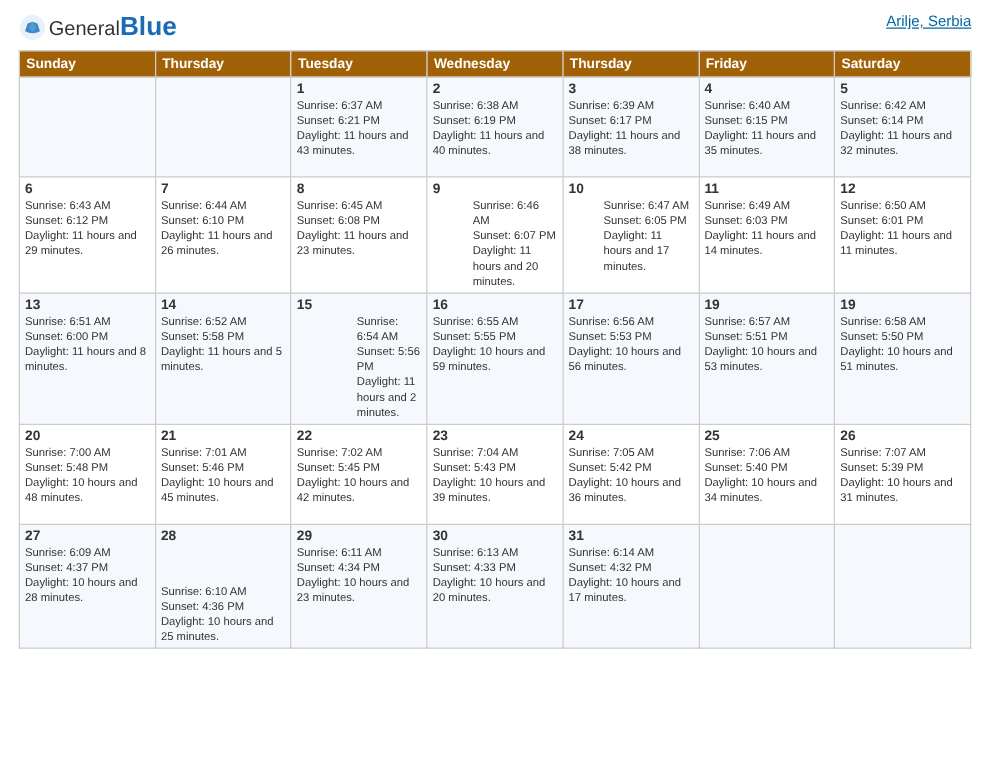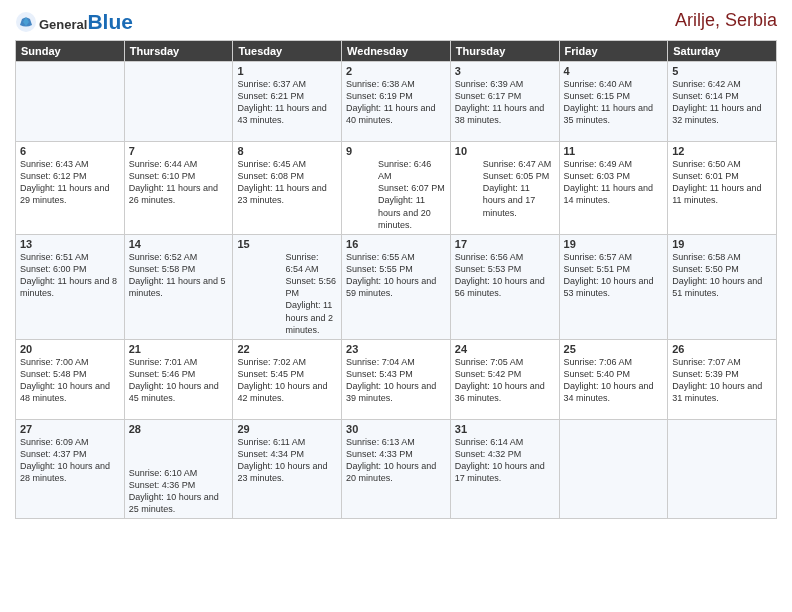--- a/index.html
+++ b/index.html
@@ -35,30 +35,31 @@
     .title-area {
       text-align: right;
     }
     .month-title {
       font-size: 32px;
       font-weight: normal;
       color: #333;
       line-height: 1.1;
     }
     .location {
-      font-size: 18px;
-      color: #7f1d1d;
+      font-size: 12px;
+      color: #0369a1;
+      text-decoration: underline;
     }
     table {
       width: 100%;
       border-collapse: collapse;
       table-layout: fixed;
     }
     thead tr th {
-      background-color: #404040;
+      background-color: #a16207;
       color: white;
       font-size: 11px;
       font-weight: bold;
       padding: 4px 5px;
       border: 1px solid #ccc;
       text-align: left;
       margin-top: 28px;
     }
     tbody tr td {
       border: 1px solid #ccc;
@@ -96,21 +97,21 @@
 <div class="page">
   <div class="header">
     <div class="logo">
       <svg class="logo-icon" viewBox="0 0 44 44" xmlns="http://www.w3.org/2000/svg">
         <ellipse cx="22" cy="22" rx="20" ry="20" fill="#e8f0fb"></ellipse>
         <path d="M22 8 Q36 8 36 22 Q36 36 22 36 Q8 36 8 22 Q8 8 22 8Z" fill="#e8f0fb"></path>
         <path d="M14 16 Q22 10 30 16 L34 28 Q22 34 10 28Z" fill="#1a6bb5" opacity="0.8"></path>
         <path d="M22 12 L28 22 L22 30 L16 22Z" fill="#4a9fd4"></path>
       </svg>
       <div>
-        <span style="font-size:13px;font-weight:bold;color:#333;">General</span><span style="font-size:21px;font-weight:bold;color:#1a6bb5;">Blue</span>
+        <span style="font-size:16px;font-weight:normal;color:#333;">General</span><span style="font-size:21px;font-weight:bold;color:#1a6bb5;">Blue</span>
       </div>
     </div>
     <div class="title-area">
       <div class="location">Arilje, Serbia</div>
     </div>
   </div>
 
   <table>
     <thead>
       <tr>

